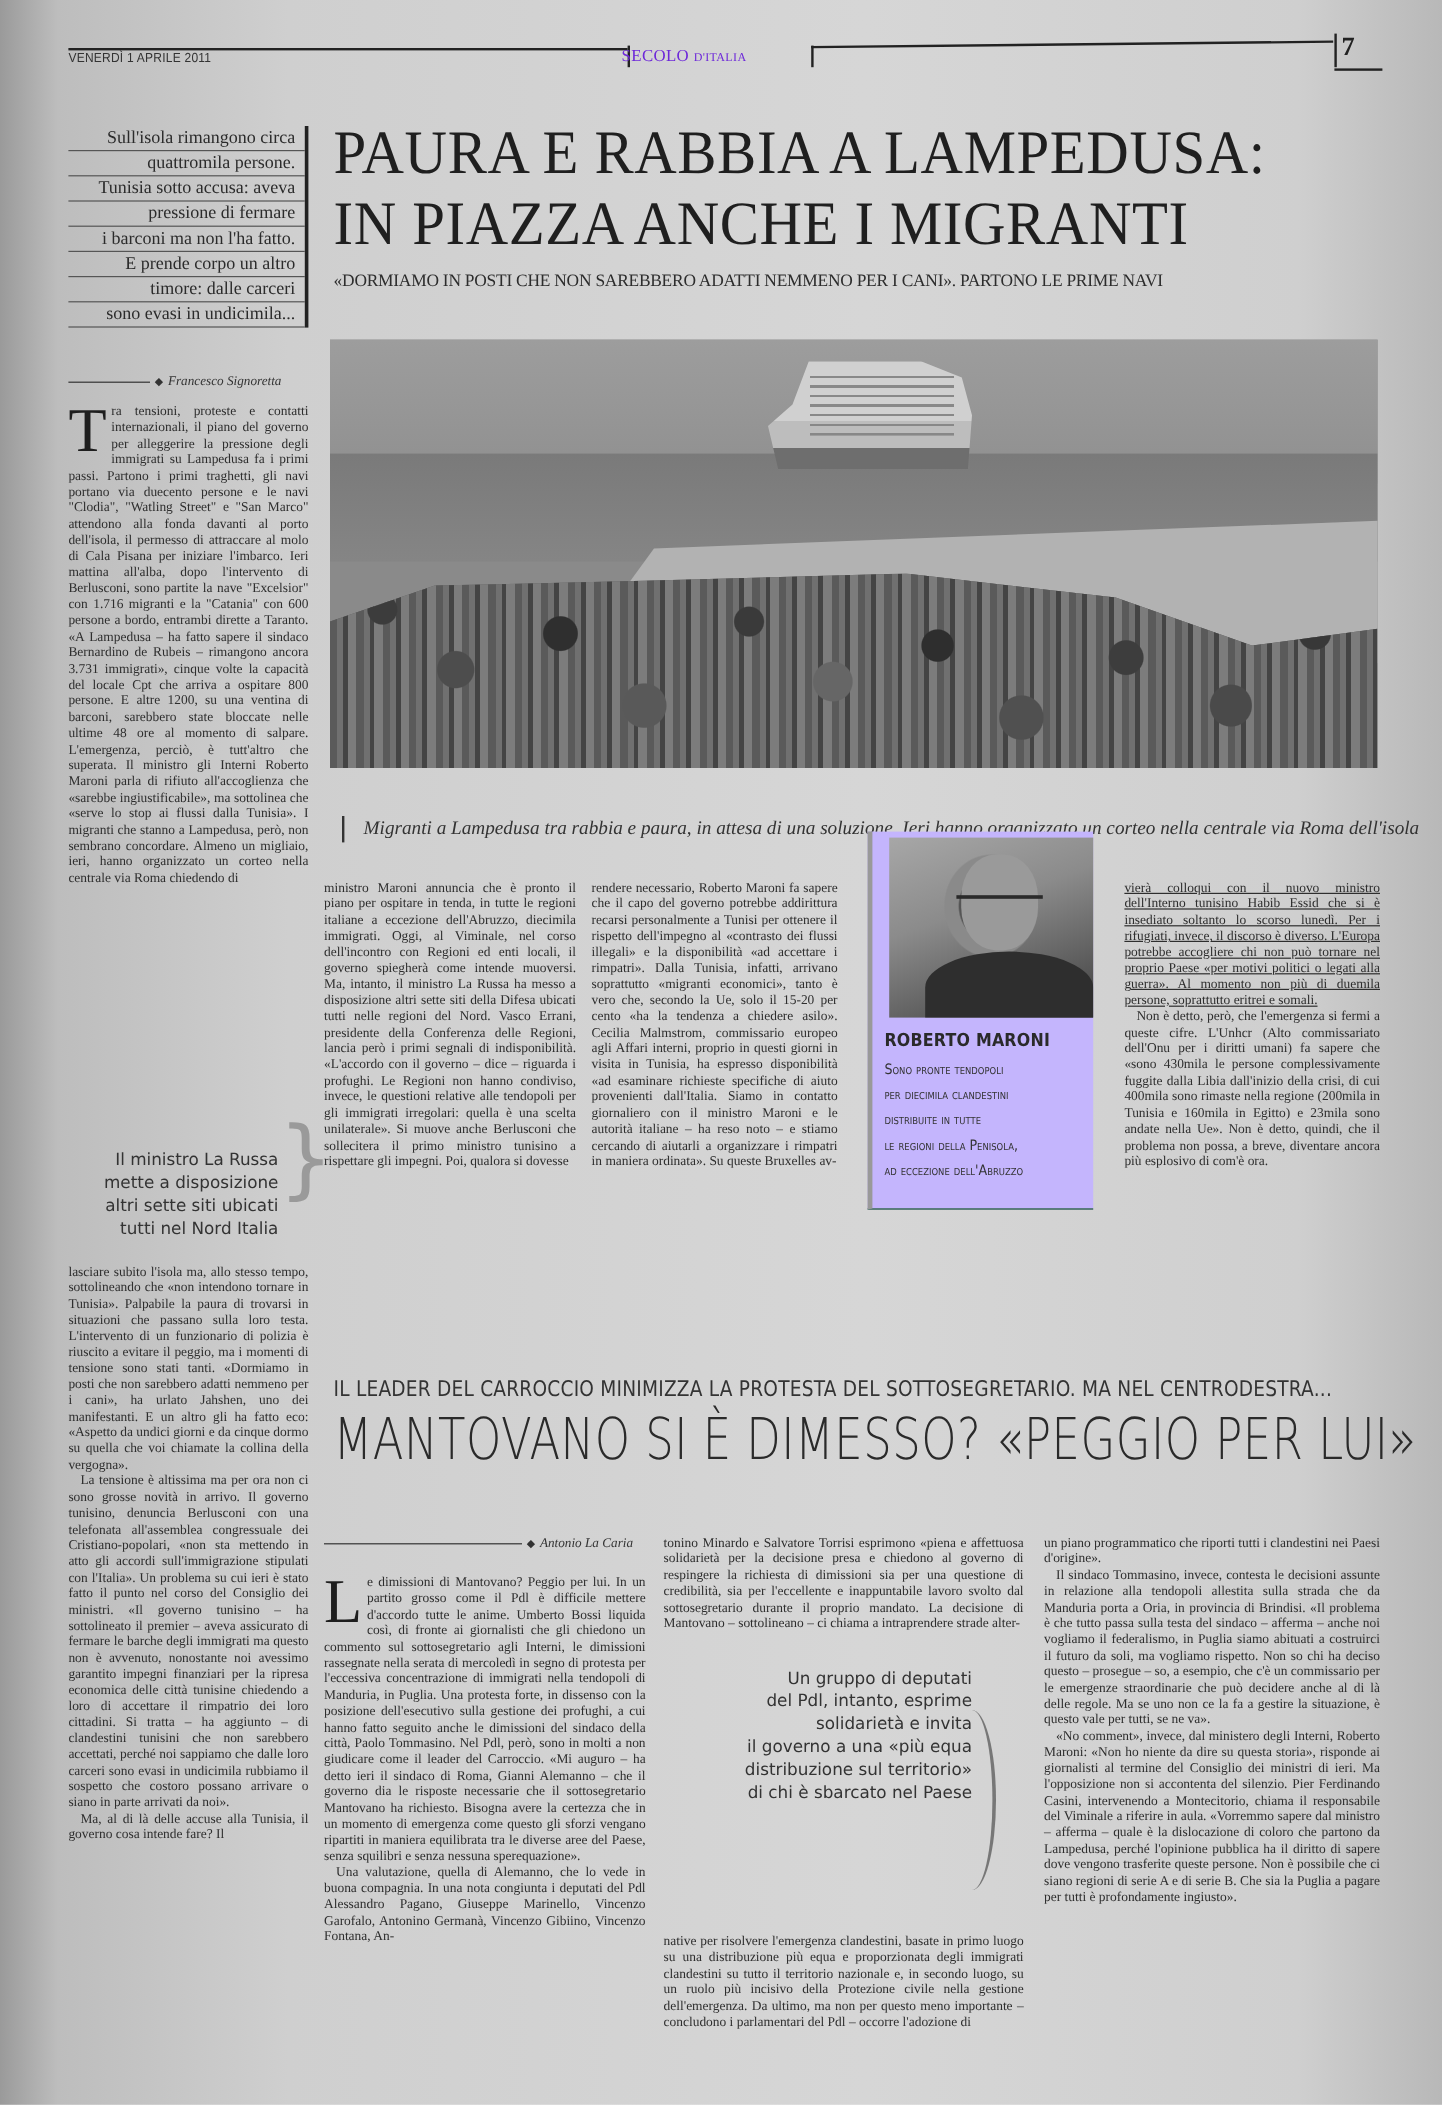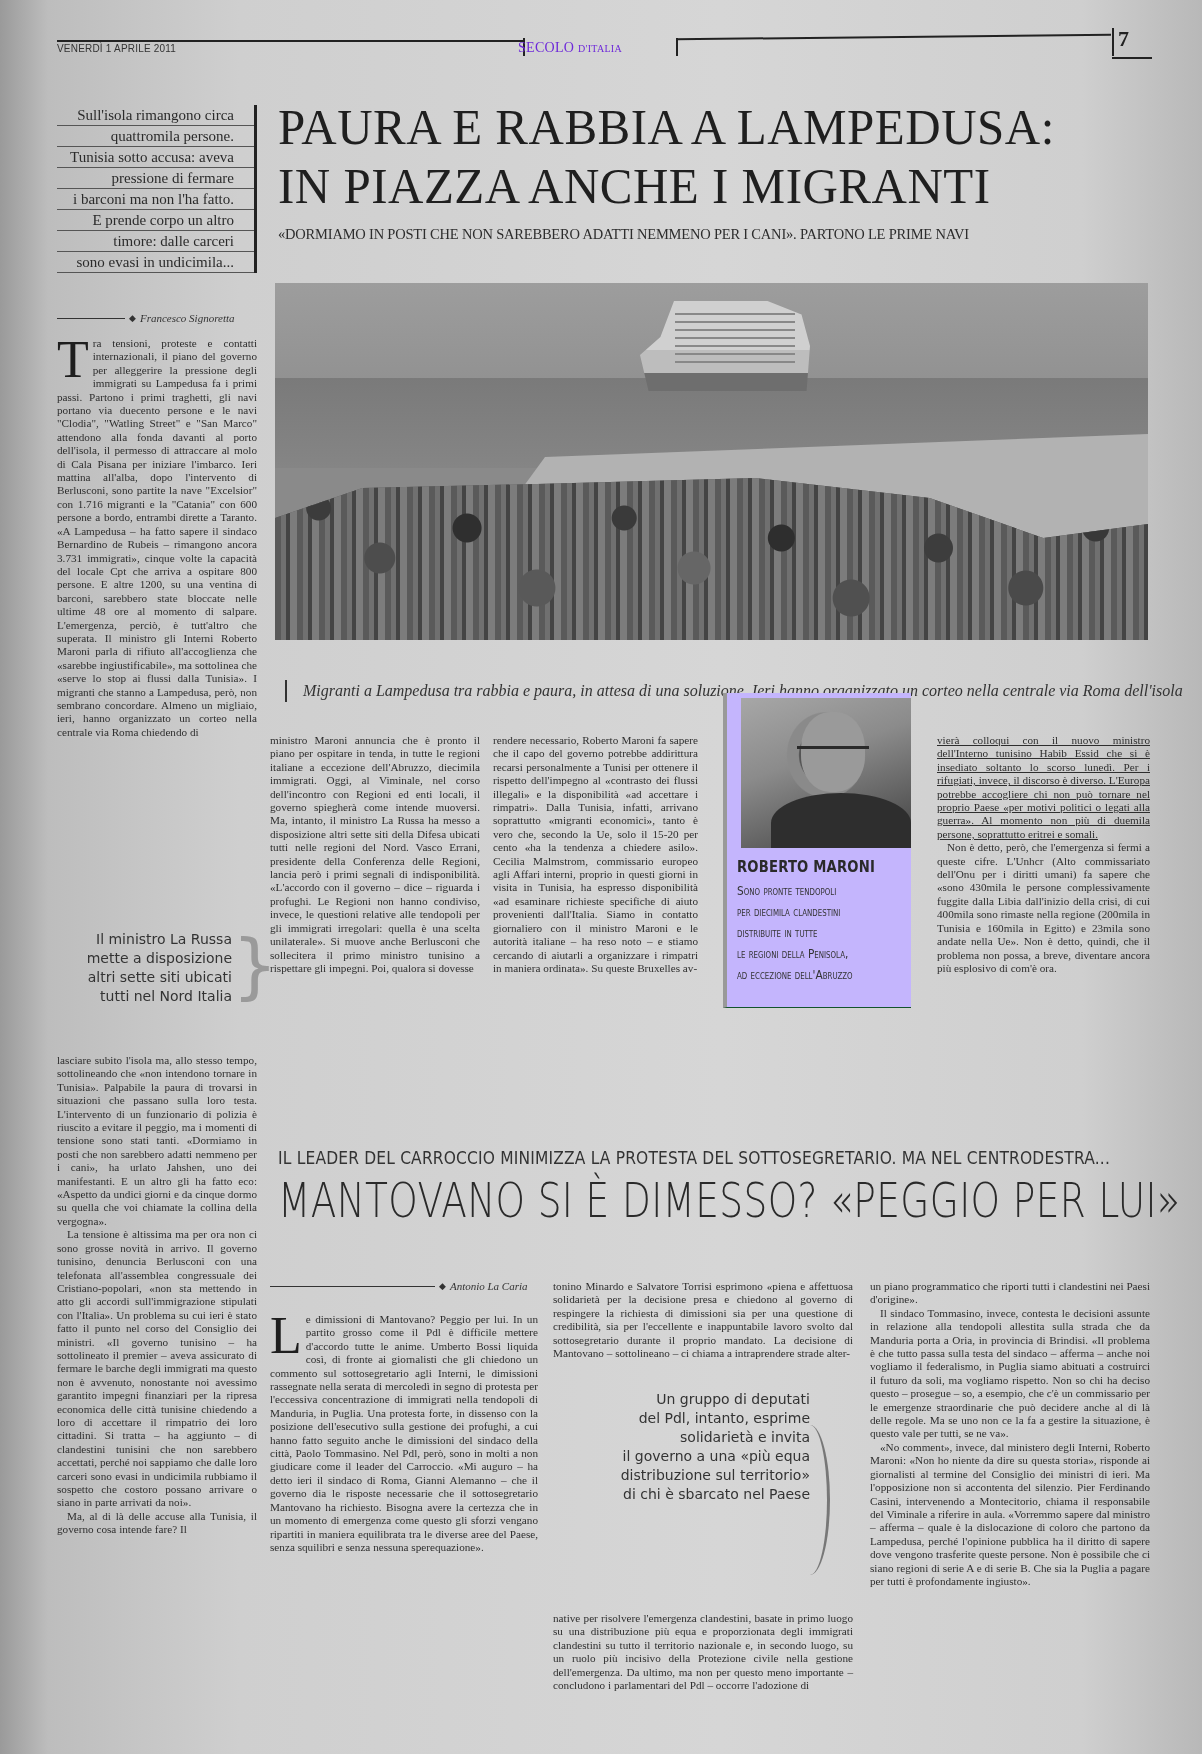--- a/index.html
+++ b/index.html
@@ -14,21 +14,21 @@
   
   .mast-line { position: absolute; height: 2px; background: #222; }
   .mast-date { position: absolute; left: 57px; top: 43px; font-family: "Liberation Sans", sans-serif; font-size: 10px; letter-spacing: 0.2px; color: #333; transform: scaleY(1.1); }
   .mast-sep { position: absolute; width: 1.5px; background: #222; }
   .mast-paper { position: absolute; left: 518px; top: 40px; font-family: "Liberation Serif", serif; font-size: 14px; color: #6d28d9; letter-spacing: 0.3px; }
   .mast-paper small { font-size: 10px; }
   .page-num { position: absolute; left: 1118px; top: 26px; font-family: "Liberation Serif", serif; font-size: 22px; font-weight: bold; color: #222; }
 
   
   .summary { position: absolute; left: 57px; top: 105px; width: 200px; border-right: 3px solid #222; }
-  .summary p { font-size: 15px; line-height: 20px; text-align: right; padding-right: 20px; border-bottom: 1px solid #555; color: #2b2b2b; }
+  .summary p { font-size: 15px; line-height: 20px; text-align: right; padding-right: 8px; border-bottom: 1px solid #555; color: #2b2b2b; }
 
   
   .headline { position: absolute; left: 278px; top: 98px; width: 880px; font-family: "Liberation Serif", serif; font-size: 49px; line-height: 56px; color: #1f1f1f; letter-spacing: 0.5px; transform: scaleY(1.05); transform-origin: top left; }
   .subhead { position: absolute; left: 278px; top: 226px; width: 880px; font-size: 14.5px; color: #2d2d2d; letter-spacing: -0.2px; white-space: nowrap; }
 
   
   .byline { position: absolute; display: flex; align-items: center; gap: 4px; font-style: italic; font-size: 11px; color: #333; }
   .byline .rule { height: 1px; background: #333; }
   .byline .diamond { font-size: 9px; font-style: normal; }
 
@@ -58,21 +58,21 @@
       repeating-linear-gradient(90deg, #5a5a5a 0 6px, #707070 6px 11px, #444 11px 15px, #7c7c7c 15px 22px),
       #5c5c5c;
     clip-path: polygon(0 35%, 10% 20%, 30% 18%, 55% 15%, 75% 25%, 88% 45%, 100% 38%, 100% 100%, 0 100%);
   }
   .photo .ship { position: absolute; left: 365px; top: 18px; width: 170px; height: 90px; background: linear-gradient(180deg, #d0d0d0 0 55%, #bdbdbd 55% 80%, #6e6e6e 80%); clip-path: polygon(20% 0, 75% 0, 95% 15%, 100% 50%, 98% 100%, 5% 100%, 0 60%, 12% 40%); }
   .photo .ship-stripes { position: absolute; left: 400px; top: 30px; width: 120px; height: 50px; background: repeating-linear-gradient(180deg, #888 0 2px, transparent 2px 8px); }
 
   .caption { position: absolute; left: 285px; top: 680px; width: 860px; font-style: italic; font-size: 16px; color: #333; border-left: 2px solid #333; padding-left: 16px; height: 22px; line-height: 22px; white-space: nowrap; }
 
   
-  .pullquote { position: absolute; font-family: "DejaVu Sans", sans-serif; font-size: 14px; line-height: 19px; text-align: right; color: #333; }
+  .pullquote { position: absolute; font-family: "DejaVu Sans", sans-serif; font-size: 14px; line-height: 19px; text-align: right; color: #333; margin-top: 28px; }
   .brace { position: absolute; font-family: "DejaVu Sans", sans-serif; color: #888; }
 
   
   .maroni-box { position: absolute; left: 723px; top: 693px; width: 188px; height: 315px; border-left: 4px solid #999; border-bottom: 1px solid #14532d; background: #c4b5fd; }
   .maroni-photo { position: absolute; left: 14px; top: 5px; width: 170px; height: 150px; background: radial-gradient(ellipse at 50% 38%, #7a7a7a 0 18%, #555 19% 22%, #8a8a8a 23% 32%, transparent 33%), linear-gradient(160deg, #a7a7a7 0%, #8b8b8b 40%, #3f3f3f 100%); overflow: hidden; }
   .maroni-photo .suit { position: absolute; left: 30px; top: 95px; width: 140px; height: 60px; background: #2e2e2e; border-radius: 50% 50% 0 0; }
   .maroni-photo .head { position: absolute; left: 60px; top: 14px; width: 64px; height: 80px; background: #9a9a9a; border-radius: 45%; }
   .maroni-photo .glasses { position: absolute; left: 56px; top: 48px; width: 72px; height: 8px; border-top: 3px solid #2a2a2a; }
   .maroni-name { position: absolute; left: 10px; top: 165px; font-family: "DejaVu Sans", sans-serif; font-weight: bold; font-size: 15px; color: #2a2a2a; letter-spacing: 0.2px; transform: scaleX(0.88); transform-origin: left; }
   .maroni-quote { position: absolute; left: 10px; top: 188px; width: 190px; font-family: "DejaVu Sans", sans-serif; font-size: 12px; line-height: 21px; color: #333; font-variant: small-caps; transform: scaleX(0.88); transform-origin: left; }
@@ -185,20 +185,21 @@
 
 <div class="byline" style="left:270px; top:1280px; width:275px;">
   <span class="rule" style="width:165px;"></span>
   <span class="diamond">◆</span>
   <span>Antonio La Caria</span>
 </div>
 
 <div class="col" style="left:270px; top:1313px; width:268px;">
   <span class="dropcap">L</span>
   <span>e dimissioni di Mantovano? Peggio per lui. In un partito grosso come il Pdl è difficile mettere d'accordo tutte le anime. Umberto Bossi liquida così, di fronte ai giornalisti che gli chiedono un commento sul sottosegretario agli Interni, le dimissioni rassegnate nella serata di mercoledì in segno di protesta per l'eccessiva concentrazione di immigrati nella tendopoli di Manduria, in Puglia. Una protesta forte, in dissenso con la posizione dell'esecutivo sulla gestione dei profughi, a cui hanno fatto seguito anche le dimissioni del sindaco della città, Paolo Tommasino. Nel Pdl, però, sono in molti a non giudicare come il leader del Carroccio. «Mi auguro – ha detto ieri il sindaco di Roma, Gianni Alemanno – che il governo dia le risposte necessarie che il sottosegretario Mantovano ha richiesto. Bisogna avere la certezza che in un momento di emergenza come questo gli sforzi vengano ripartiti in maniera equilibrata tra le diverse aree del Paese, senza squilibri e senza nessuna sperequazione».</span>
+  <p>Una valutazione, quella di Alemanno, che lo vede in buona compagnia. In una nota congiunta i deputati del Pdl Alessandro Pagano, Giuseppe Marinello, Vincenzo Garofalo, Antonino Germanà, Vincenzo Gibiino, Vincenzo Fontana, An-</p>
 </div>
 
 <div class="col" style="left:553px; top:1280px; width:300px;">
   <span>tonino Minardo e Salvatore Torrisi esprimono «piena e affettuosa solidarietà per la decisione presa e chiedono al governo di respingere la richiesta di dimissioni sia per una questione di credibilità, sia per l'eccellente e inappuntabile lavoro svolto dal sottosegretario durante il proprio mandato. La decisione di Mantovano – sottolineano – ci chiama a intraprendere strade alter-</span>
 </div>
 
 <div class="pull2">
   <div>Un gruppo di deputati</div>
   <div>del Pdl, intanto, esprime</div>
   <div>solidarietà e invita</div>

